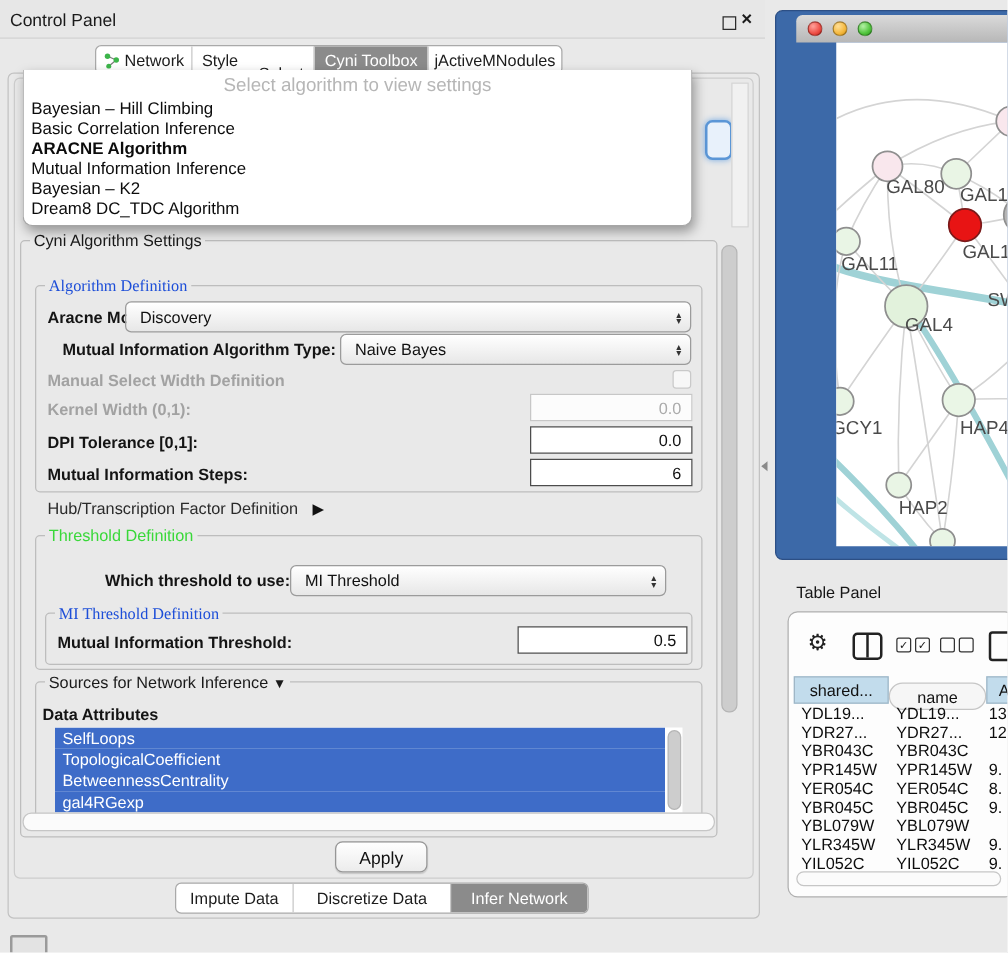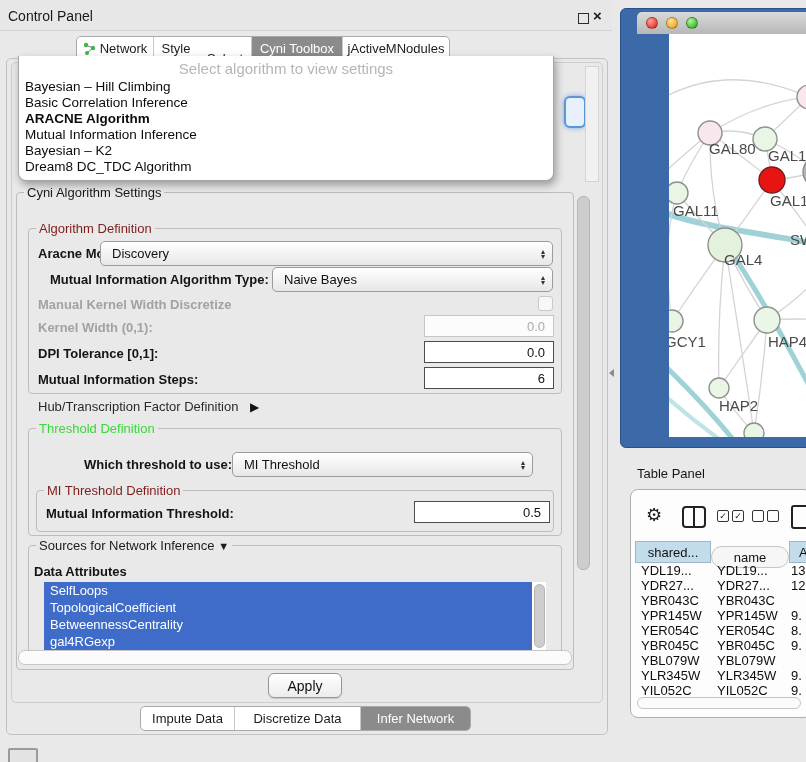--- a/index.html
+++ b/index.html
@@ -14,21 +14,21 @@
   .winclose{left:593px;top:7px;font-size:15px;font-weight:bold;color:#1b1b1b;}
   .tabbar{left:76px;top:36px;height:22px;display:flex;background:#fff;border:1px solid #a9a9a9;
           border-radius:5px;overflow:hidden;}
   .tab{display:flex;align-items:center;justify-content:center;font-size:13px;color:#1c1c1c;
        border-left:1px solid #c8c8c8;white-space:nowrap;}
   .tab:first-child{border-left:none;}
   .tab.sel{background:#8b8b8b;color:#fff;}
   .frame{border:1px solid #c2c2c2;border-radius:5px;}
   .gbox{border:1px solid #bdbdbd;border-radius:4px;}
   .glabel{background:#e9e9e9;padding:0 3px;font-size:13px;color:#1a1a1a;line-height:15px;}
-  .blue{color:#7f1d1d;} .green{color:#39d839;}
+  .blue{color:#1d4ed8;font-family:Liberation Serif, serif;} .green{color:#39d839;}
   .flabel{font-size:13px;font-weight:bold;color:#141414;white-space:nowrap;}
   .flabel.dis{color:#a2a2a2;}
   .plain{font-size:13px;color:#2a2a2a;white-space:nowrap;}
   .ghost{font-size:13px;color:#bdbdbd;}
   .combo{border:1px solid #9b9b9b;border-radius:5px;background:linear-gradient(#ffffff,#e7e7e7);
          display:flex;align-items:center;padding-left:11px;font-size:13px;color:#111;
          box-shadow:inset 0 1px 0 #fff;}
   .combo .arrows{position:absolute;right:7px;top:50%;transform:translateY(-50%);
                  display:flex;flex-direction:column;font-size:8px;line-height:5px;color:#333;text-align:center;}
   .tfield{background:#fff;border:1px solid #4c4c4c;display:flex;align-items:center;
@@ -157,21 +157,21 @@
 
   <div class="abs flabel" style="left:38px;top:272px;padding-left:12px;">Mutual Information Algorithm Type:</div>
   <div class="abs combo" style="left:272px;top:267px;width:268px;height:23px;">
     <span>Naive Bayes</span>
     <span class="arrows">
         <span>▴</span>
         <span>▾</span>
       </span>
   </div>
 
-  <div class="abs flabel dis" style="left:38px;top:297px;">Manual Kernel Width Discretize</div>
+  <div class="abs flabel dis" style="left:38px;top:297px;">Manual Select Width Definition</div>
   <div class="abs checkbox" style="left:538px;top:296px;"></div>
 
   <div class="abs flabel dis" style="left:38px;top:320px;">Kernel Width (0,1):</div>
   <div class="abs tfield dis" style="left:424px;top:315px;width:112px;height:20px;">0.0</div>
 
   <div class="abs flabel" style="left:38px;top:346px;">DPI Tolerance [0,1]:</div>
   <div class="abs tfield" style="left:424px;top:341px;width:112px;height:20px;">0.0</div>
 
   <div class="abs flabel" style="left:38px;top:372px;">Mutual Information Steps:</div>
   <div class="abs tfield" style="left:424px;top:367px;width:112px;height:20px;">6</div>

